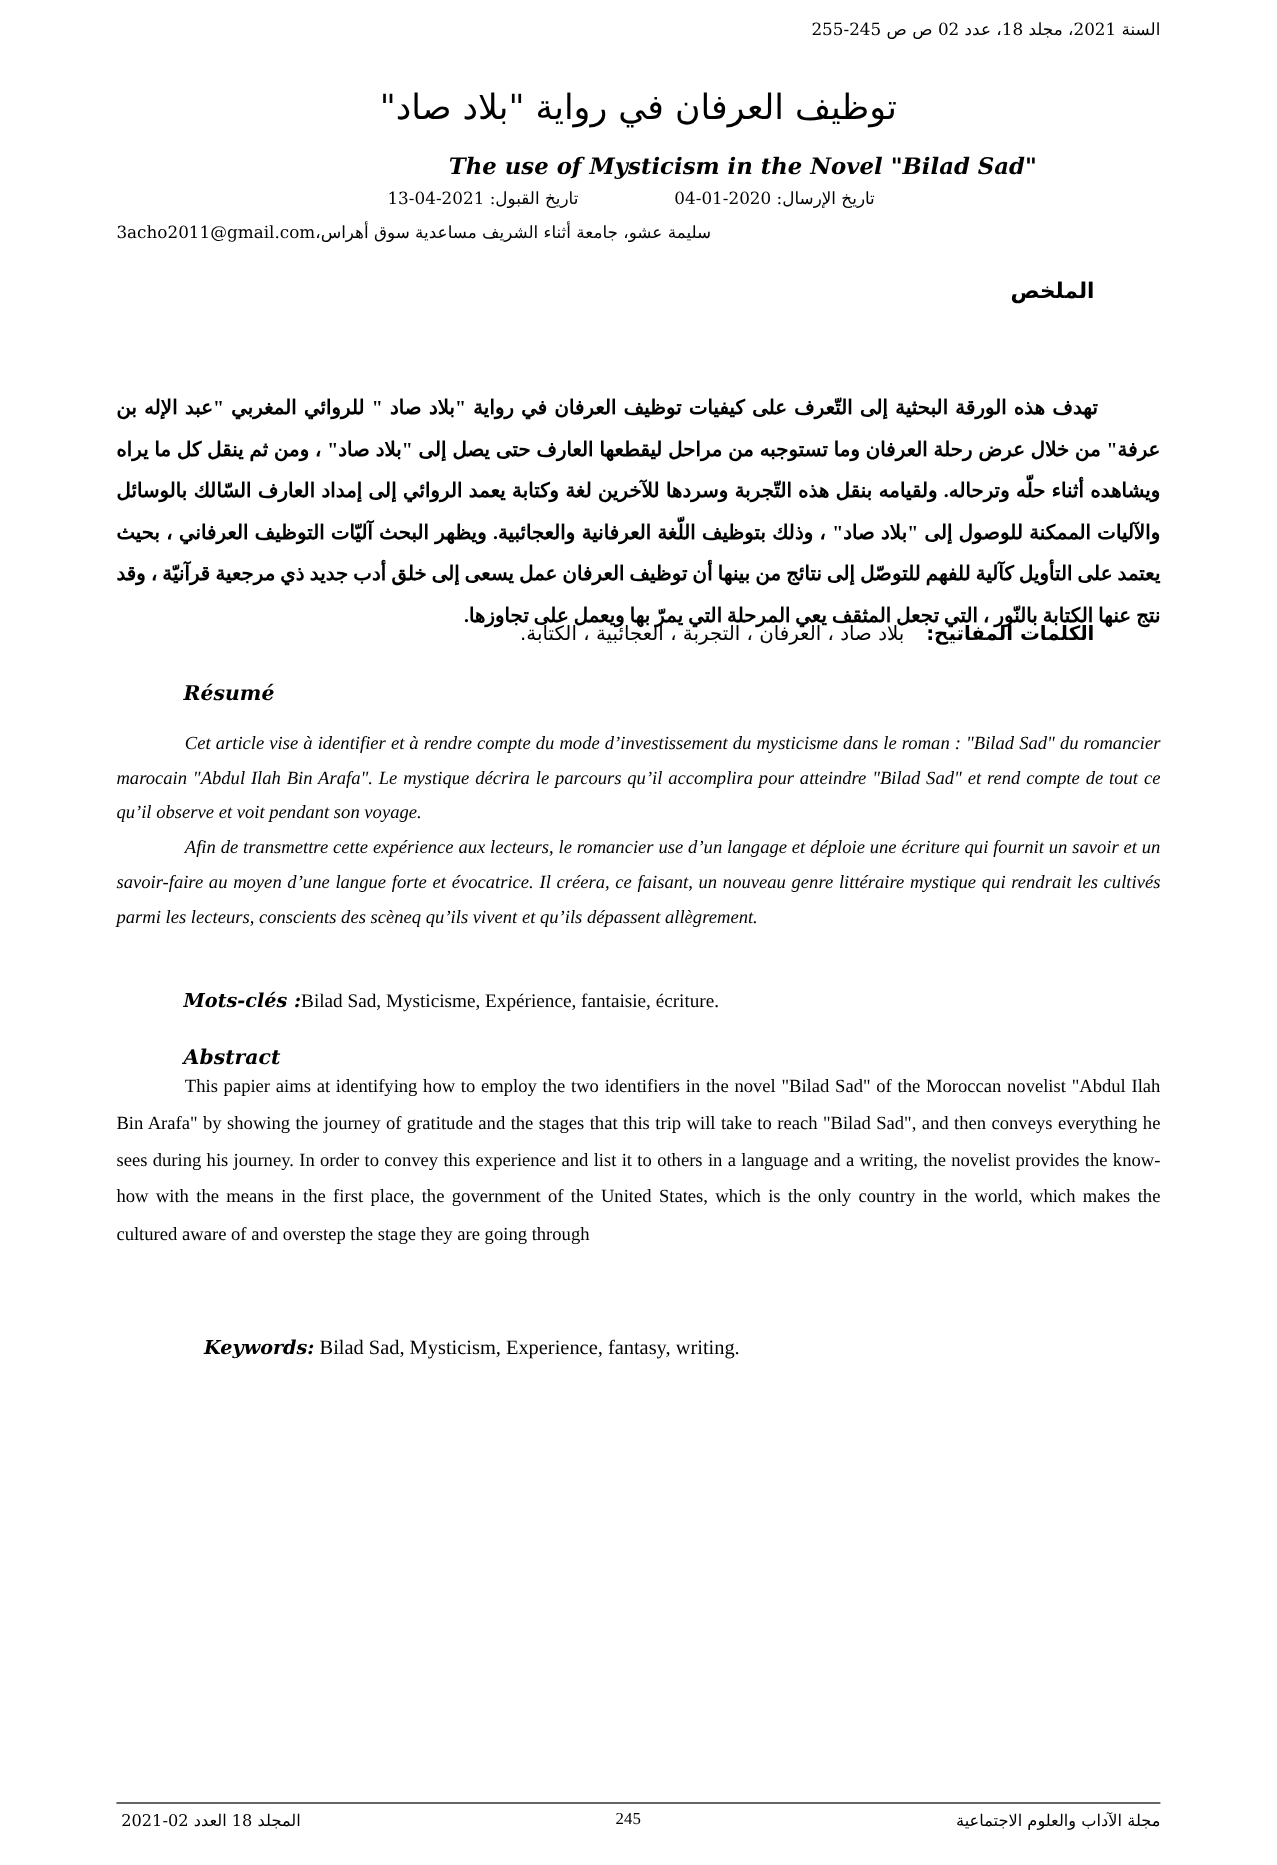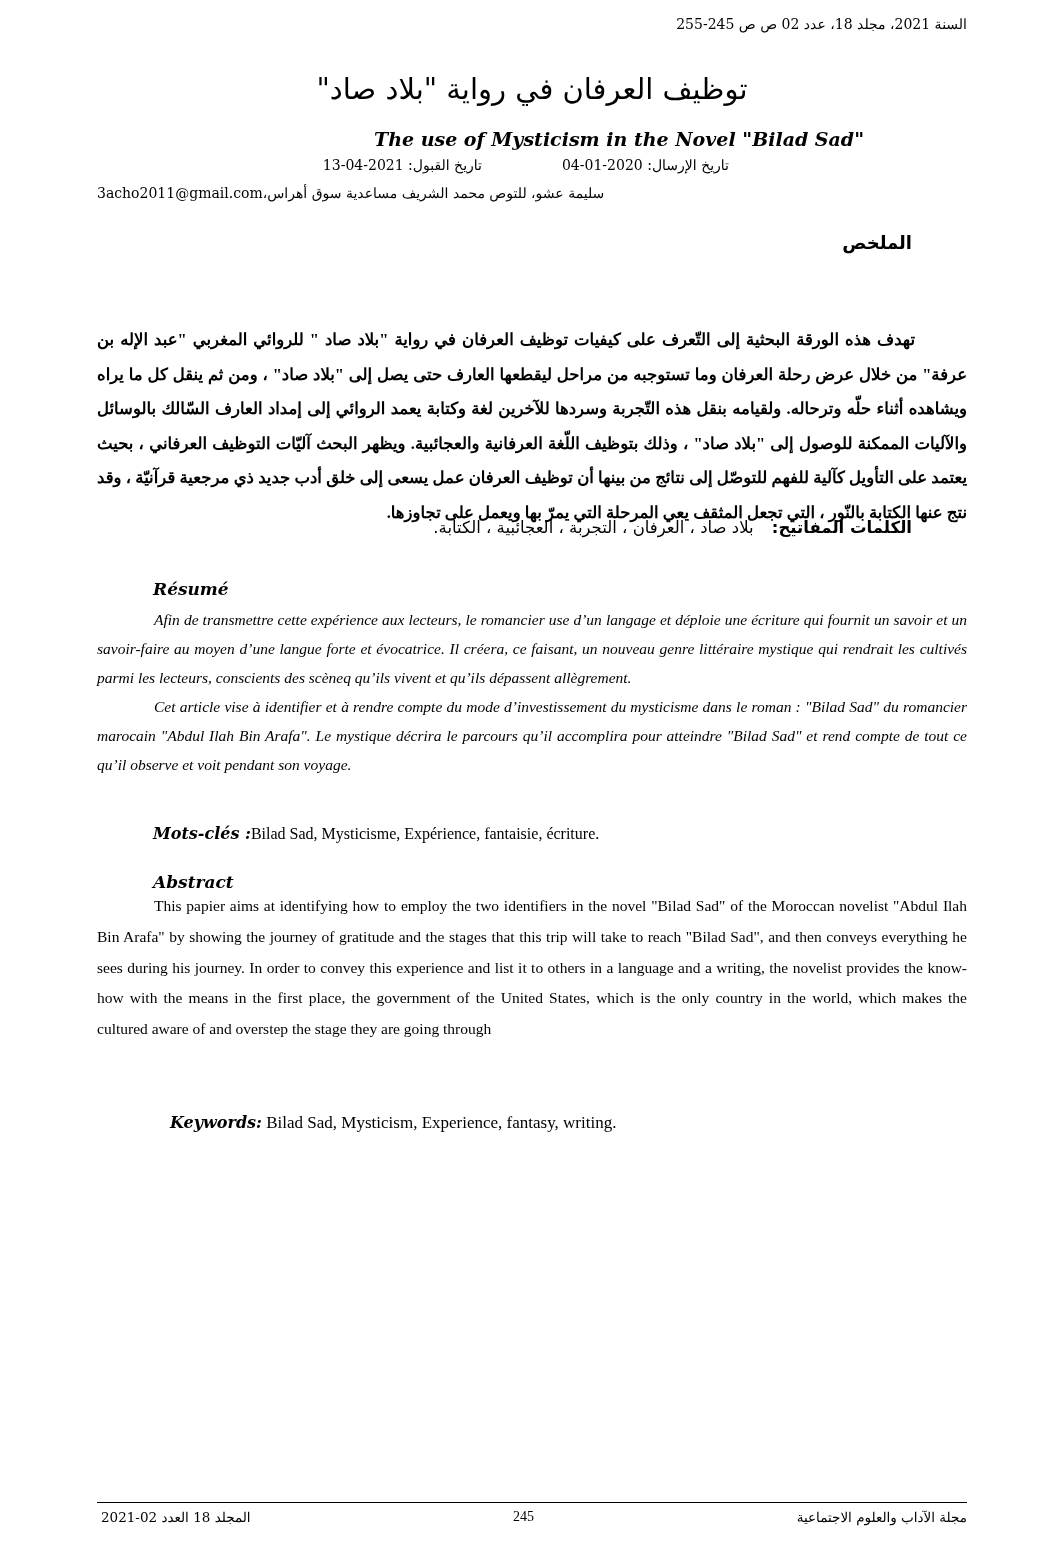--- a/index.html
+++ b/index.html
@@ -42,21 +42,21 @@
   .ar-body .first { text-indent: 52px; }
   .ar-keywords {
     top: 518px; right: 152px; font-size: 16.5px; direction: rtl;
     font-family: "DejaVu Sans", sans-serif;
   }
   .ar-keywords .lbl { font-weight: bold; margin-left: 13px; }
   .sec-heading {
     font-size: 17px; font-style: italic; font-weight: bold;
     font-family: "DejaVu Serif", serif; text-decoration: none;
   }
-  .resume-h { top: 568px; left: 153px; margin-top: 11px; }
+  .resume-h { top: 568px; left: 153px; }
   .resume-body {
     top: 605px; left: 97px; width: 870px; font-size: 15.5px; line-height: 29px;
     font-style: italic; text-align: justify; font-family: "Liberation Serif", serif;
   }
   .resume-body p { margin: 0; text-indent: 57px; }
   .motscles { top: 824px; left: 153px; font-size: 16px; font-family: "Liberation Serif", serif; }
   .motscles .lbl { font-style: italic; font-weight: bold; font-family: "DejaVu Serif", serif; font-size: 16px; text-align: right; }
   .abstract-h { top: 872px; left: 153px; }
   .abstract-body {
     top: 880px; left: 97px; width: 870px; font-size: 15.5px; line-height: 30.8px;
@@ -83,37 +83,37 @@
     <span>تاريخ الإرسال:</span>
     <span>2020-01-04</span>
   </span>
   <span>
     <span>تاريخ القبول:</span>
     <span>2021-04-13</span>
   </span>
 </div>
 
 <div class="abs author">
-  <span>سليمة عشو، للتوص محمد الشريف مساعدية سوق أهراس،</span><span>3acho2011@gmail.com</span>
+  <span>سليمة عشو، جامعة أثناء الشريف مساعدية سوق أهراس،</span><span>3acho2011@gmail.com</span>
 </div>
 
 <div class="abs ar-heading">الملخص</div>
 
 <div class="abs ar-body">
   <p class="first">تهدف هذه الورقة البحثية إلى التّعرف على كيفيات توظيف العرفان في رواية "بلاد صاد " للروائي المغربي "عبد الإله بن عرفة" من خلال عرض رحلة العرفان وما تستوجبه من مراحل ليقطعها العارف حتى يصل إلى "بلاد صاد" ، ومن ثم ينقل كل ما يراه ويشاهده أثناء حلّه وترحاله. ولقيامه بنقل هذه التّجربة وسردها للآخرين لغة وكتابة يعمد الروائي إلى إمداد العارف السّالك بالوسائل والآليات الممكنة للوصول إلى "بلاد صاد" ، وذلك بتوظيف اللّغة العرفانية والعجائبية. ويظهر البحث آليّات التوظيف العرفاني ، بحيث يعتمد على التأويل كآلية للفهم للتوصّل إلى نتائج من بينها أن توظيف العرفان عمل يسعى إلى خلق أدب جديد ذي مرجعية قرآنيّة ، وقد نتج عنها الكتابة بالنّور ، التي تجعل المثقف يعي المرحلة التي يمرّ بها ويعمل على تجاوزها.</p>
 </div>
 
 <div class="abs ar-keywords">
   <span class="lbl">الكلمات المفاتيح:</span><span> بلاد صاد ، العرفان ، التجربة ، العجائبية ، الكتابة.</span>
 </div>
 
 <div class="abs sec-heading resume-h">Résumé</div>
 <div class="abs resume-body">
+  <p>Cet article vise à identifier et à rendre compte du mode d’investissement du mysticisme dans le roman : "Bilad Sad" du romancier marocain "Abdul Ilah Bin Arafa". Le mystique décrira le parcours qu’il accomplira pour atteindre "Bilad Sad" et rend compte de tout ce qu’il observe et voit pendant son voyage.</p>
   <p>Afin de transmettre cette expérience aux lecteurs, le romancier use d’un langage et déploie une écriture qui fournit un savoir et un savoir-faire au moyen d’une langue forte et évocatrice. Il créera, ce faisant, un nouveau genre littéraire mystique qui rendrait les cultivés parmi les lecteurs, conscients des scèneq qu’ils vivent et qu’ils dépassent allègrement.</p>
-  <p>Cet article vise à identifier et à rendre compte du mode d’investissement du mysticisme dans le roman : "Bilad Sad" du romancier marocain "Abdul Ilah Bin Arafa". Le mystique décrira le parcours qu’il accomplira pour atteindre "Bilad Sad" et rend compte de tout ce qu’il observe et voit pendant son voyage.</p>
 </div>
 
 <div class="abs motscles">
   <span class="lbl">Mots-clés :</span><span>Bilad Sad, Mysticisme, Expérience, fantaisie, écriture.</span>
 </div>
 
 <div class="abs sec-heading abstract-h">Abstract</div>
 <div class="abs abstract-body">
   <p>This papier aims at identifying how to employ the two identifiers in the novel "Bilad Sad" of the Moroccan novelist "Abdul Ilah Bin Arafa" by showing the journey of gratitude and the stages that this trip will take to reach "Bilad Sad", and then conveys everything he sees during his journey. In order to convey this experience and list it to others in a language and a writing, the novelist provides the know-how with the means in the first place, the government of the United States, which is the only country in the world, which makes the cultured aware of and overstep the stage they are going through</p>
 </div>

